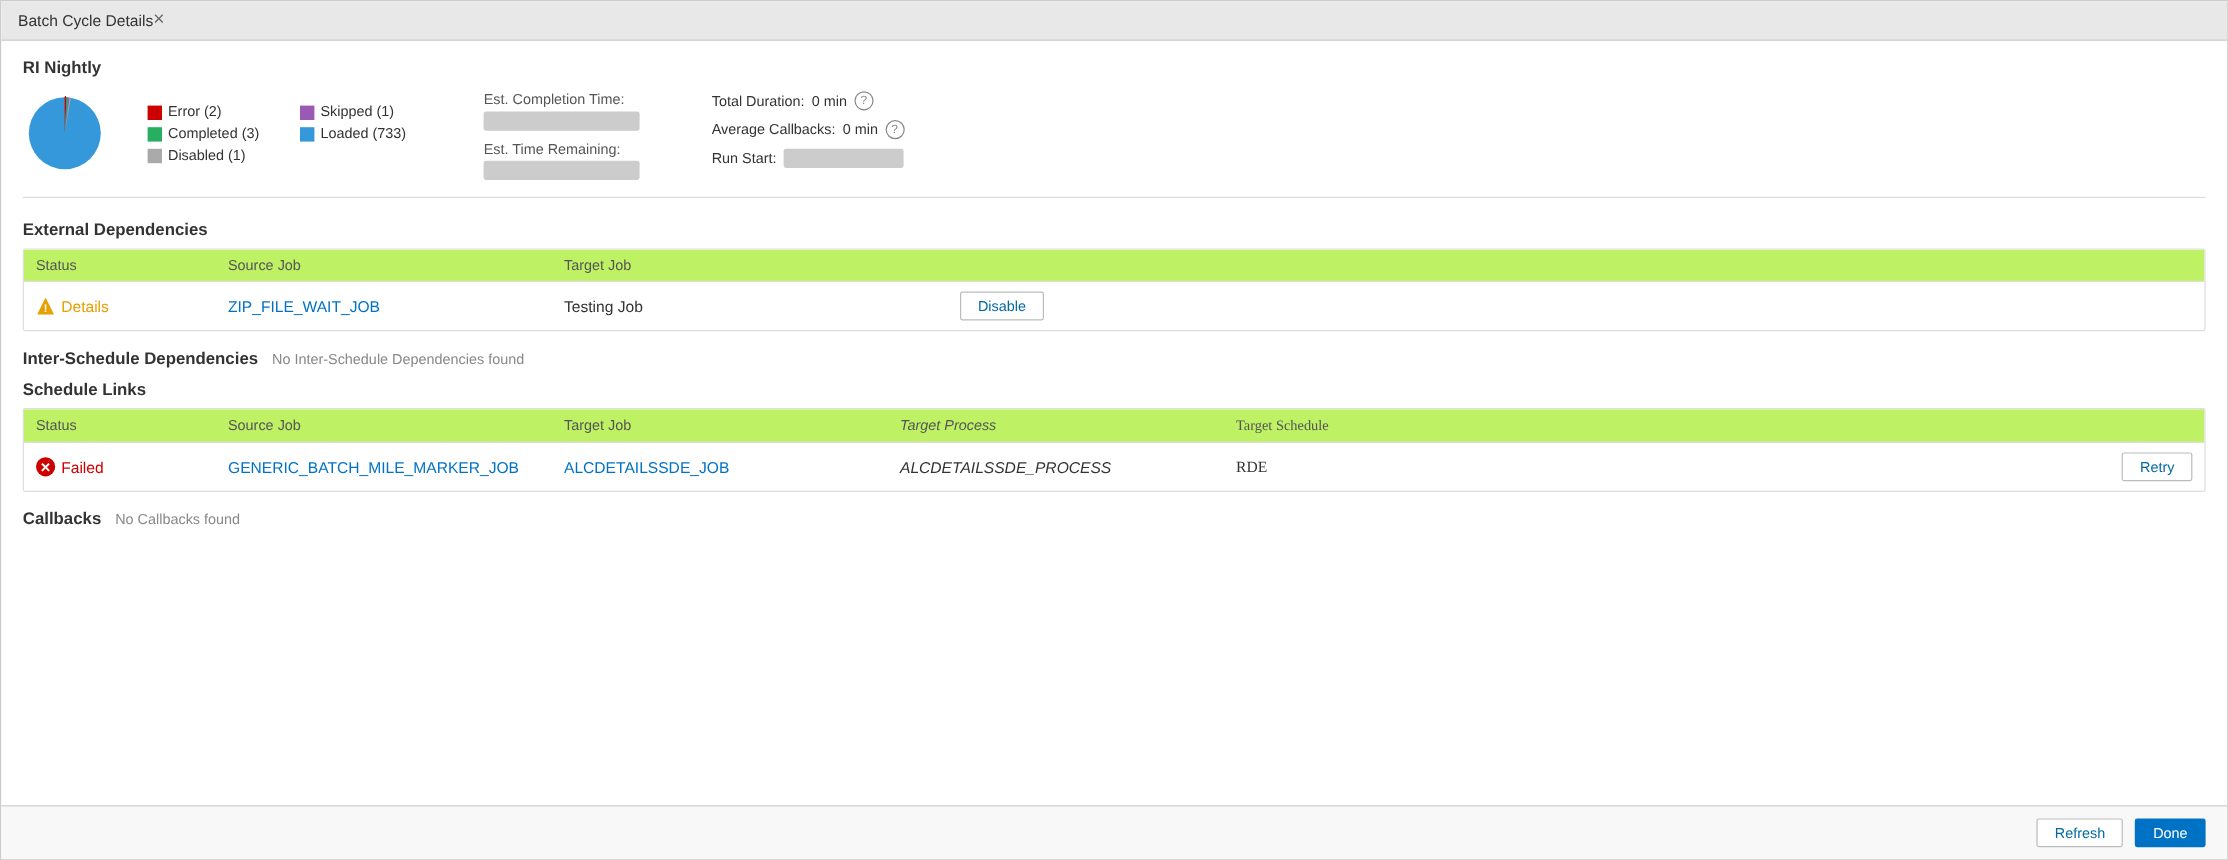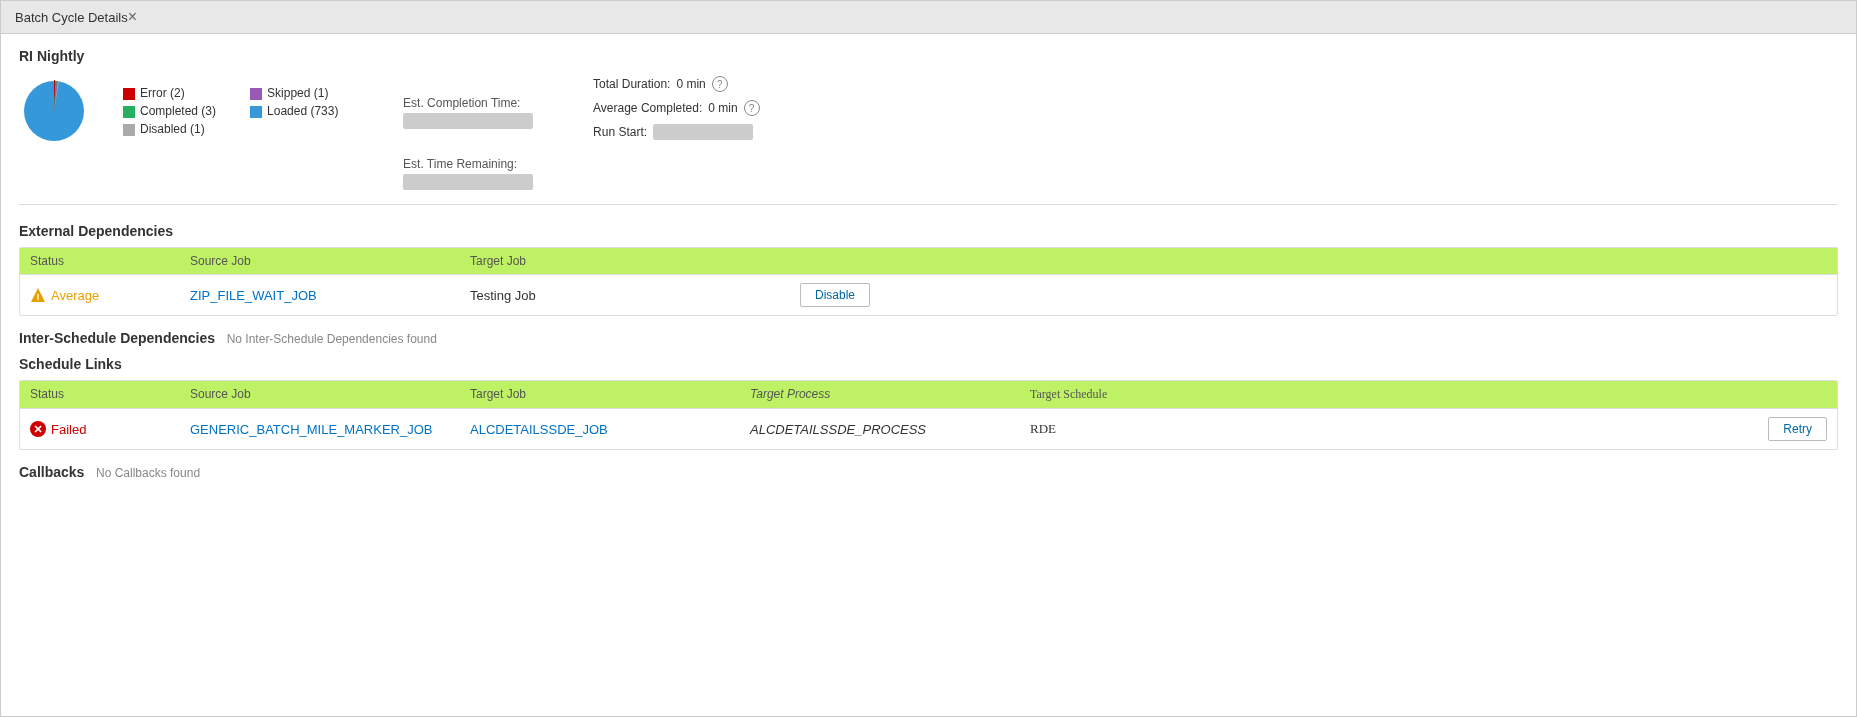--- a/index.html
+++ b/index.html
@@ -97,21 +97,20 @@
     }
     .stat-row {
       display: flex;
       flex-direction: column;
       gap: 3px;
     }
     .stat-label {
       font-size: 12px;
       color: #555;
       white-space: nowrap;
-      margin-top: 20px;
     }
     .stat-value-bar {
       width: 130px;
       height: 16px;
       background: #ccc;
       border-radius: 2px;
     }
     .stat-row-inline {
       display: flex;
       align-items: center;
@@ -311,21 +310,21 @@
             <div class="stat-value-bar"></div>
           </div>
         </div>
         <div class="stat-col">
           <div class="stat-row-inline">
             <span>Total Duration:</span>
             <span>0 min</span>
             <span class="help-icon">?</span>
           </div>
           <div class="stat-row-inline">
-            <span>Average Completed:</span>
+            <span>Average Callbacks:</span>
             <span>0 min</span>
             <span class="help-icon">?</span>
           </div>
           <div class="stat-row-inline">
             <span>Run Start:</span>
             <span class="run-start-bar"></span>
           </div>
         </div>
       </div>
     </div>
@@ -339,21 +338,21 @@
           <div class="col-target">Target Job</div>
           <div class="col-action"></div>
         </div>
         <div class="table-row">
           <div class="col-status">
             <span class="status-pending">
               <svg width="16" height="16" viewBox="0 0 16 16">
                 <polygon points="8,1 15,15 1,15" fill="#e6a000"></polygon>
                 <text x="8" y="13" text-anchor="middle" font-size="9" fill="white" font-weight="bold">!</text>
               </svg>
-              <span>Average</span>
+              <span>Details</span>
             </span>
           </div>
           <div class="col-source">
             <a class="link-text">ZIP_FILE_WAIT_JOB</a>
           </div>
           <div class="col-target">Testing Job</div>
           <div class="col-action">
             <button class="btn">Disable</button>
           </div>
         </div>
@@ -398,13 +397,17 @@
       </div>
     </div>
 
     <div style="margin-top:10px;">
       <span class="section-title">Callbacks</span>
       <span class="section-subtitle">No Callbacks found</span>
     </div>
 
   </div>
 
+  <div class="footer">
+    <button class="btn">Refresh</button>
+    <button class="btn btn-primary">Done</button>
+  </div>
 </div>
 
 </body></html>

